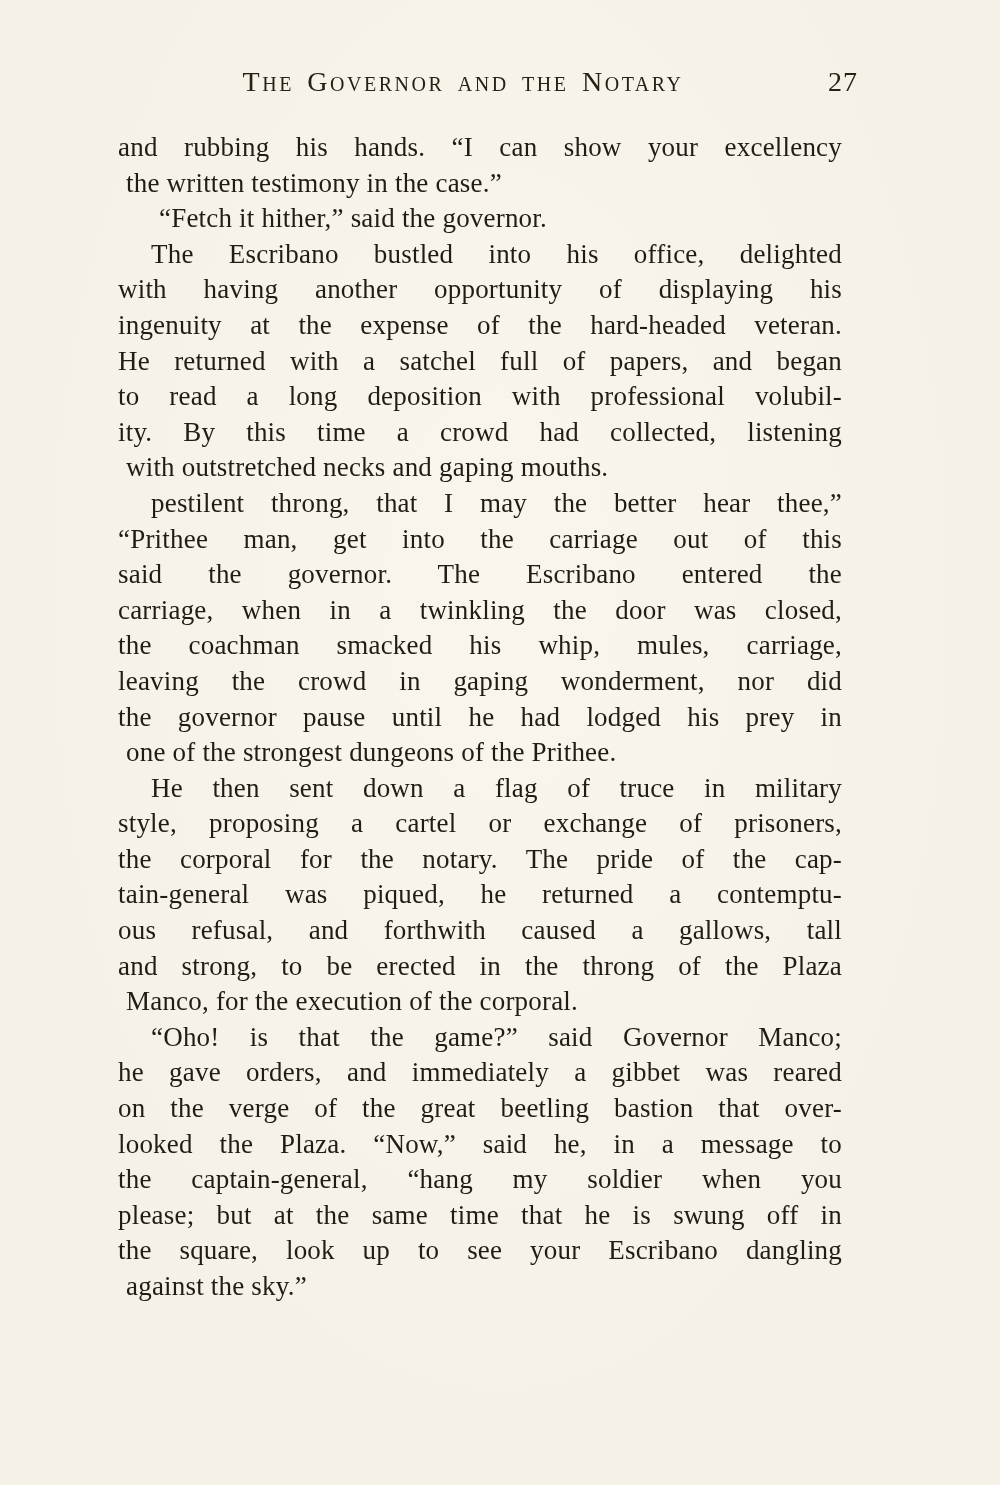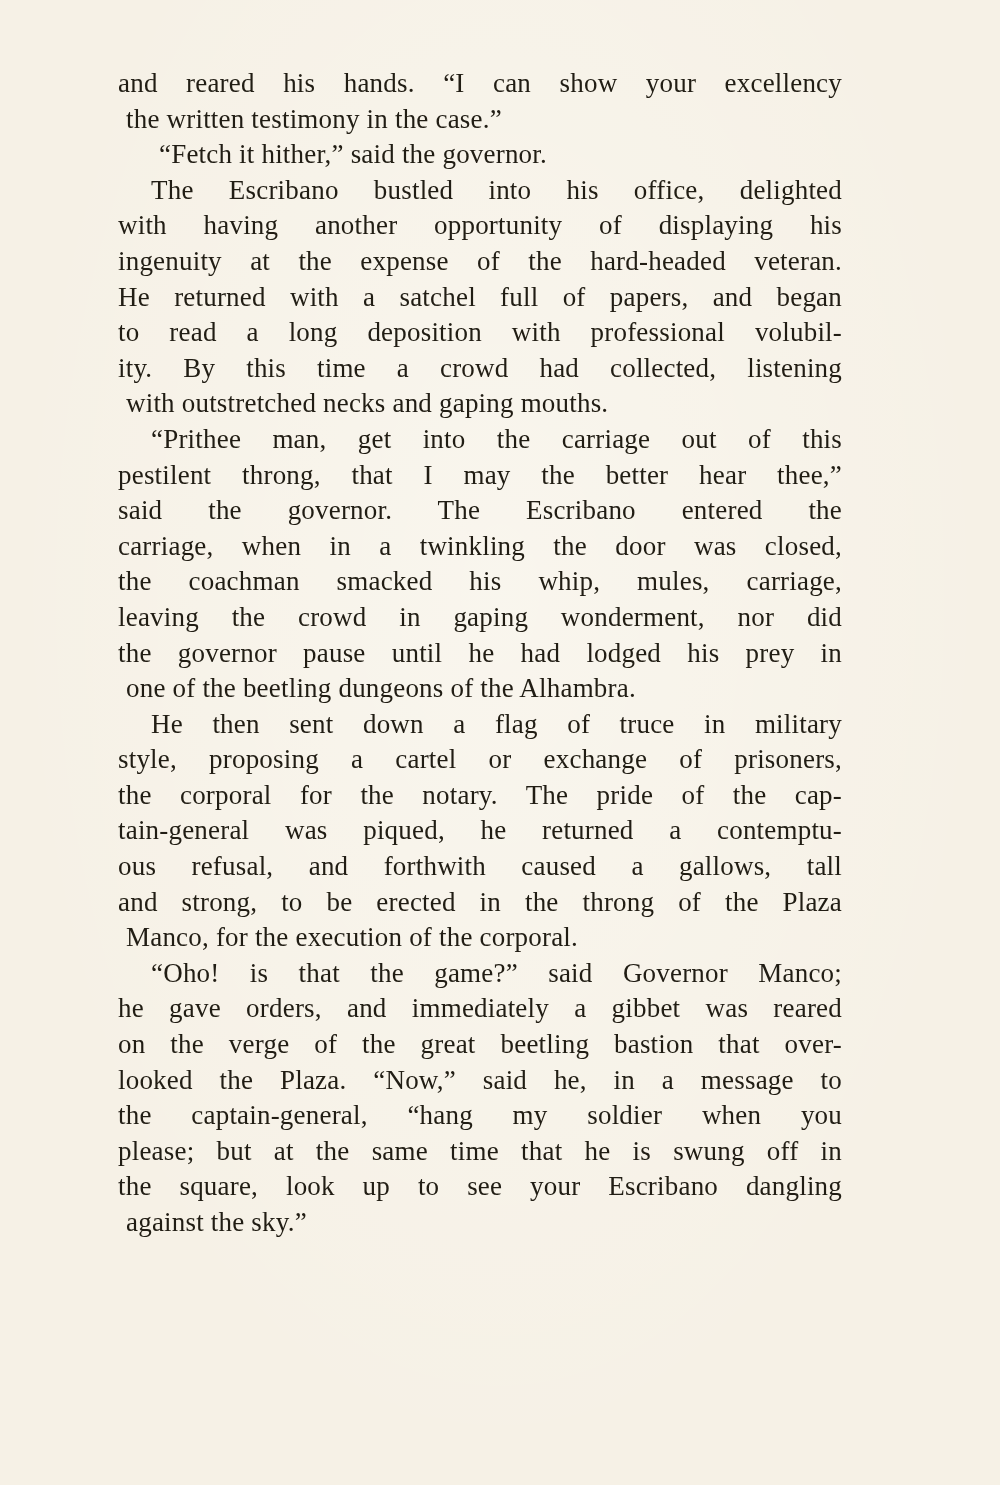--- a/index.html
+++ b/index.html
@@ -64,46 +64,50 @@
     margin-left: 8px;
   }
   .para.indent .line:first-child {
     text-indent: 33px;
   }
 </style>
 </head>
 <body>
 
 <div class="page">
+  <div class="running-header">
+    <span class="header-title">The Governor and the Notary</span>
+    <span class="page-number">27</span>
+  </div>
   <div class="text-body" id="text-body">
       <div class="para">
-        <div class="line">and reared his hands.  “I can show your excellency</div>
+        <div class="line">and rubbing his hands.  “I can show your excellency</div>
         <div class="line">the written testimony in the case.”</div>
       </div>
       <div class="para indent">
         <div class="line">“Fetch it hither,” said the governor.</div>
       </div>
       <div class="para indent">
         <div class="line">The Escribano bustled into his office, delighted</div>
         <div class="line">with having another opportunity of displaying his</div>
         <div class="line">ingenuity at the expense of the hard-headed veteran.</div>
         <div class="line">He returned with a satchel full of papers, and began</div>
         <div class="line">to read a long deposition with professional volubil-</div>
         <div class="line">ity.  By this time a crowd had collected, listening</div>
         <div class="line">with outstretched necks and gaping mouths.</div>
       </div>
       <div class="para indent">
+        <div class="line">pestilent throng, that I may the better hear thee,”</div>
         <div class="line">“Prithee man, get into the carriage out of this</div>
-        <div class="line">pestilent throng, that I may the better hear thee,”</div>
         <div class="line">said the governor.  The Escribano entered the</div>
         <div class="line">carriage, when in a twinkling the door was closed,</div>
         <div class="line">the coachman smacked his whip, mules, carriage,</div>
         <div class="line">leaving the crowd in gaping wonderment, nor did</div>
         <div class="line">the governor pause until he had lodged his prey in</div>
-        <div class="line">one of the beetling dungeons of the Alhambra.</div>
+        <div class="line">one of the strongest dungeons of the Prithee.</div>
       </div>
       <div class="para indent">
         <div class="line">He then sent down a flag of truce in military</div>
         <div class="line">style, proposing a cartel or exchange of prisoners,</div>
         <div class="line">the corporal for the notary.  The pride of the cap-</div>
         <div class="line">tain-general was piqued, he returned a contemptu-</div>
         <div class="line">ous refusal, and forthwith caused a gallows, tall</div>
         <div class="line">and strong, to be erected in the throng of the Plaza</div>
         <div class="line">Manco, for the execution of the corporal.</div>
       </div>

